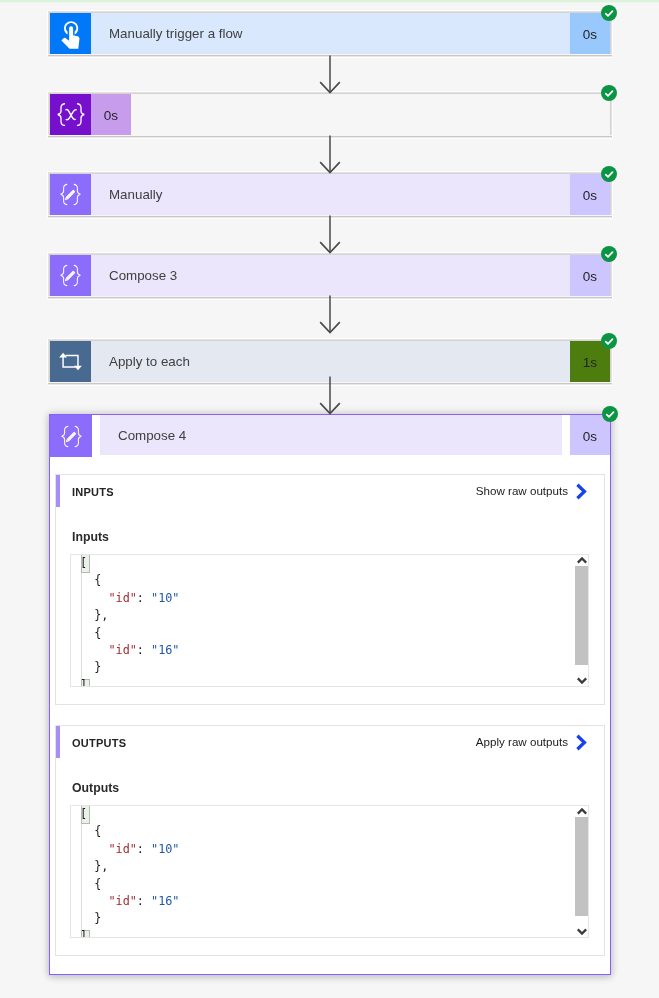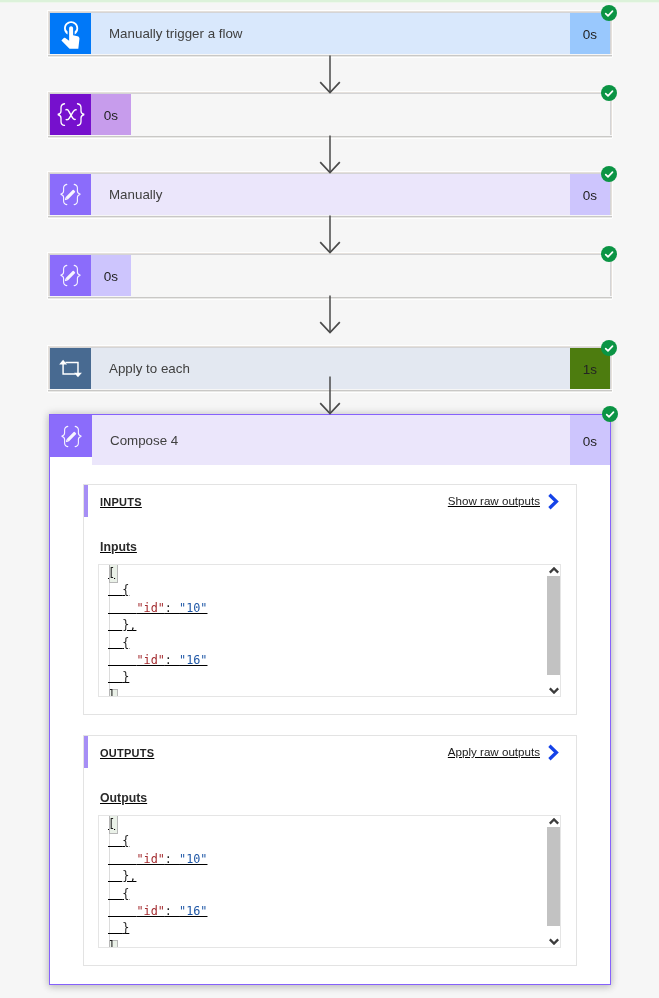--- a/index.html
+++ b/index.html
@@ -21,24 +21,24 @@
         font-size:13.5px;color:#242424;padding-top:2px;box-sizing:border-box;}
   .statusbadge{position:absolute;right:-7px;top:-8.2px;width:16px;height:16px;z-index:5;}
 
   
   .arrow{position:absolute;left:318px;}
 
   
   .expanded{position:absolute;left:49px;width:562px;box-sizing:border-box;
             border:1.4px solid #8661fc;background:#fff;
             box-shadow:0 0 7.2px 1px rgba(0,0,0,.17), 0 3.2px 7.2px rgba(0,0,0,.10);}
-  .exp-head{position:relative;display:flex;height:50px;box-sizing:border-box;}
+  .exp-head{position:relative;display:flex;height:40px;box-sizing:border-box;gap:8px;}
   .exp-head .cicon{height:42px;width:42px;flex:0 0 42px;}
 
-  .section{margin:0 33px;border:1px solid #e3e3e3;background:#fff;box-sizing:border-box;text-decoration:underline;}
+  .section{margin:0 5px;border:1px solid #e3e3e3;background:#fff;box-sizing:border-box;}
   .sec-head{height:32px;display:flex;align-items:center;border-left:4px solid #a68ef5;box-sizing:border-box;
             background:#fff;}
   .sec-title{font-size:11px;font-weight:bold;color:#242424;padding-left:12px;letter-spacing:.25px;position:relative;top:1px;}
   .sec-link{margin-left:auto;display:flex;align-items:center;padding-right:17px;}
   .sec-link .lnktxt{font-size:11.6px;color:#1b1b1b;position:relative;top:-0.5px;}
   .sec-body{padding:0 15px 17px 14px;background:#fff;}
   .sec-label{font-size:12.3px;font-weight:bold;color:#2b2b2b;height:16px;line-height:16px;
              margin:22px 0 9px 2px;}
 
   .codebox{position:relative;border:1px solid #e5e5e5;background:#fff;height:133px;box-sizing:border-box;
@@ -140,33 +140,36 @@
     <div class="cicon" style="background:#8b6cfb">
       <svg width="27" height="23" viewBox="0 0 58 50">
         <path d="M21 3C15.5 4 14 6.5 14 11v6.5c0 3.5-1.5 5.5-5.5 6.5v1c4 1 5.5 3 5.5 6.5V39c0 4.5 1.5 7 7 8" stroke="#fff" stroke-width="2.4" fill="none" stroke-linecap="round" opacity="0.93"></path>
         <path d="M37 3c5.5 1 7 3.5 7 8v6.5c0 3.5 1.5 5.5 5.5 6.5v1c-4 1-5.5 3-5.5 6.5V39c0 4.5-1.5 7-7 8" stroke="#fff" stroke-width="2.4" fill="none" stroke-linecap="round" opacity="0.93"></path>
         <g transform="translate(29,25) rotate(-45) translate(-29,-25)">
           <rect x="17" y="21.5" width="24" height="7" rx="1.8" fill="#fff" opacity="0.93"></rect>
           <path d="M17 21.5L11.5 25 17 28.5Z" fill="#fff" opacity="0.93"></path>
         </g>
       </svg>
     </div>
+    <div class="cbody" style="background:#ebe6fb">
+      <span class="ctitle">Compose 3</span>
+    </div>
     <div class="cdur" style="background:#cdc5fd">
       <span>0s</span>
     </div>
     <div class="statusbadge">
       <svg width="16" height="16" viewBox="0 0 32 32">
         <circle cx="16" cy="16" r="16" fill="#0b9444"></circle>
         <path d="M9.4 17.2l4.6 4.6 9-9.6" stroke="#fff" stroke-width="3.4" fill="none" stroke-linecap="round" stroke-linejoin="round"></path>
       </svg>
     </div>
   </div>
 </div>
 
-<div class="node" style="top:348px">
+<div class="node" style="top:341px">
   <div class="cardrow">
     <div class="cicon" style="background:#486a91">
       <svg width="27" height="27" viewBox="0 0 48 48">
         <path d="M10.8 15v18.6h22.4" stroke="#fff" stroke-width="2.6" fill="none"></path>
         <path d="M10.8 8.6l7 8.1H3.8z" fill="#fff"></path>
         <path d="M15 13.4h22.3V32" stroke="#fff" stroke-width="2.6" fill="none"></path>
         <path d="M37.3 39.6l7-8.1h-14z" fill="#fff"></path>
       </svg>
     </div>
     <div class="cbody" style="background:#e3e8f1">

